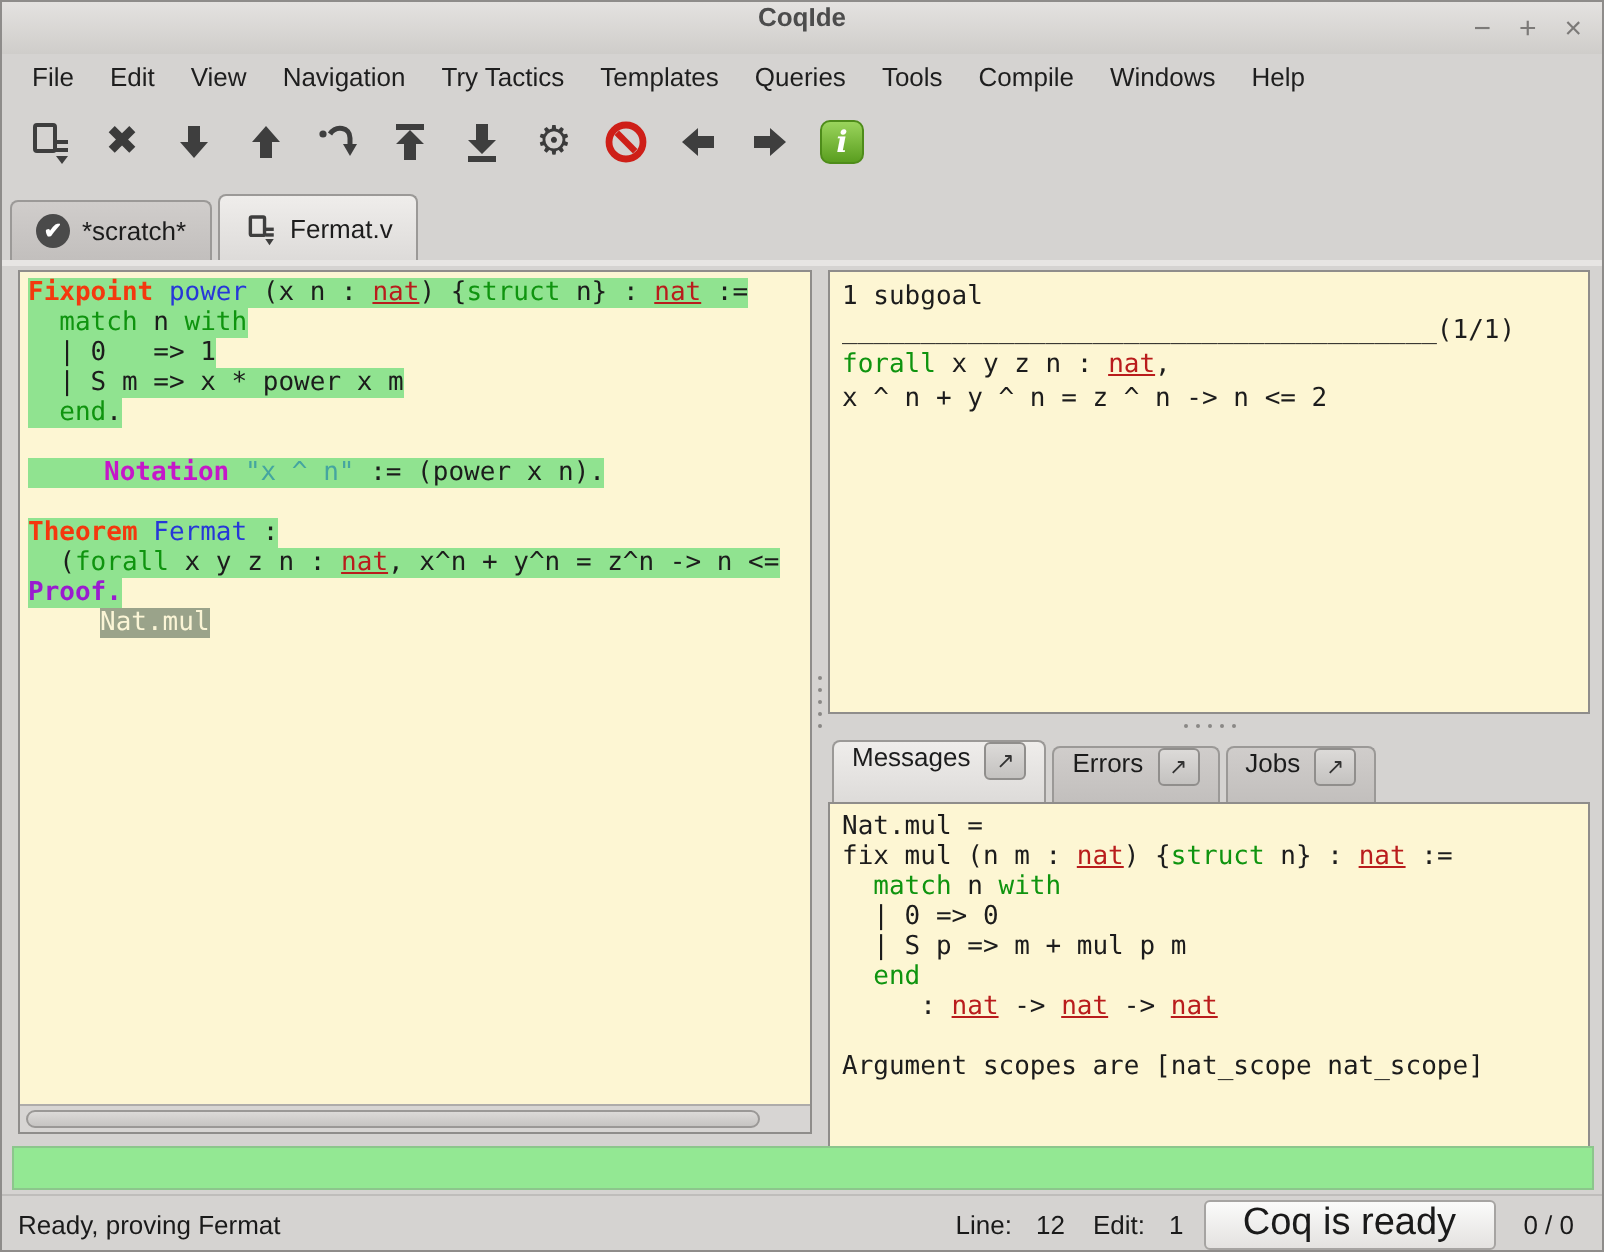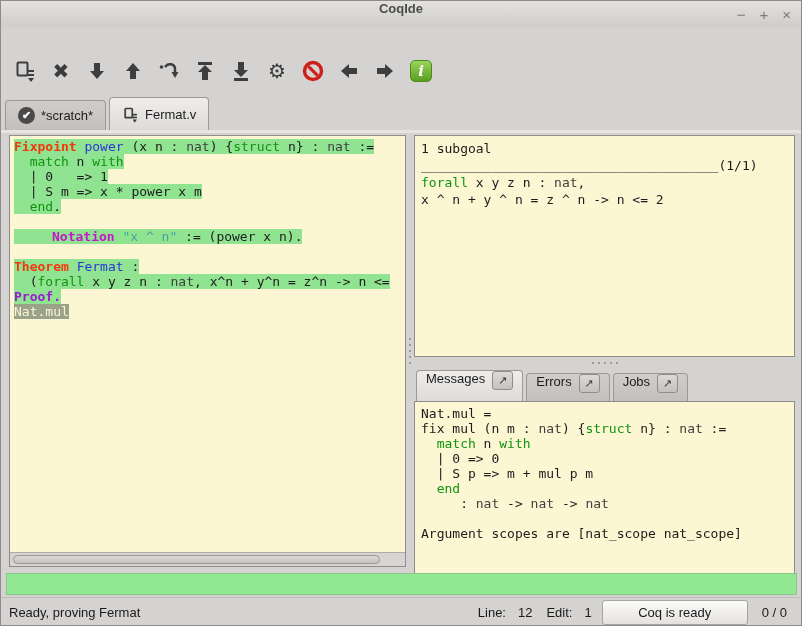--- a/index.html
+++ b/index.html
@@ -98,60 +98,73 @@
     display:flex; align-items:center; justify-content:center;
     font-size:11px; color:#333;
   }
   .msg-pane{ left:413px; top:268px; width:381px; height:178px;
     font:13px/15px "DejaVu Sans Mono", monospace; white-space:pre; color:#1c1c1c; padding:4px 6px; overflow:hidden; }
 
   
   .crow{ min-height:15px; }
   .cin{ display:inline-block; }
   .hl-processed{ background:#90e390; }
-  .hl-sent{ background:#9aa38a; }
+  .hl-sent{ background:#9aa38a;margin-left:36px; }
   .hl-sent span{ color:#fbf5d6; }
   .c-kw { color:#f4380e; font-weight:bold; }
   .c-id { color:#2737d8; }
-  .c-ty { color:#404040; }
+  .c-ty { color:#b91c1c;text-decoration:underline; }
   .c-kw2{ color:#0f940f; }
   .c-kw3{ color:#9a1bd0; font-weight:bold; }
   .c-kwm{ color:#c517c9; font-weight:bold;padding-left:38px; }
   .c-str{ color:#45a5a0; }
 
   
   .progress{ position:absolute; left:5px; top:572px; width:791px; height:22px;
     background:#93e893; border:1px solid #8cc68c; }
   .statusbar{ position:absolute; left:0; top:596px; width:100%; height:29px;
     border-top:1px solid #bfbdbb; display:flex; align-items:center; font-size:13px; color:#1a1a1a; }
   .statusbar .left{ margin-left:8px; }
   .statusbar .spacer{ flex:1; }
   .statusbar .lbl{ margin-left:14px; }
   .statusbar .val{ margin-left:12px; }
   .coq-state-btn{
     width:146px; height:25px; margin-left:10px; border:1px solid #a6a4a2; border-radius:3px;
     background:linear-gradient(#fbfbfa,#e4e2e0); display:flex; align-items:center; justify-content:center;
-    font-size:13px; color:#1a1a1a;
+    font-size:19px; color:#1a1a1a;
   }
   .counter{ margin:0 14px 0 14px; }
 </style>
 </head>
 <body>
 
 <div class="window">
 
   <div class="titlebar">
     <span class="title">CoqIde</span>
     <div class="win-controls">
       <span>−</span>
       <span>+</span>
       <span>×</span>
     </div>
   </div>
 
+  <div class="menubar">
+      <div class="menu-item">File</div>
+      <div class="menu-item">Edit</div>
+      <div class="menu-item">View</div>
+      <div class="menu-item">Navigation</div>
+      <div class="menu-item">Try Tactics</div>
+      <div class="menu-item">Templates</div>
+      <div class="menu-item">Queries</div>
+      <div class="menu-item">Tools</div>
+      <div class="menu-item">Compile</div>
+      <div class="menu-item">Windows</div>
+      <div class="menu-item">Help</div>
+    </div>
 
   <div class="toolbar">
     <div class="tbtn">
       <svg width="24" height="24" viewBox="0 0 24 24">
         <rect x="4.5" y="3.5" width="10" height="13" rx="1" fill="none" stroke="#3e3e3e" stroke-width="2"></rect>
         <rect x="15" y="11" width="6" height="2" class="icon-fill"></rect>
         <rect x="15" y="15" width="6" height="2" class="icon-fill"></rect>
         <path d="M15 19h6l-3 4z" class="icon-fill"></path>
       </svg>
     </div>

